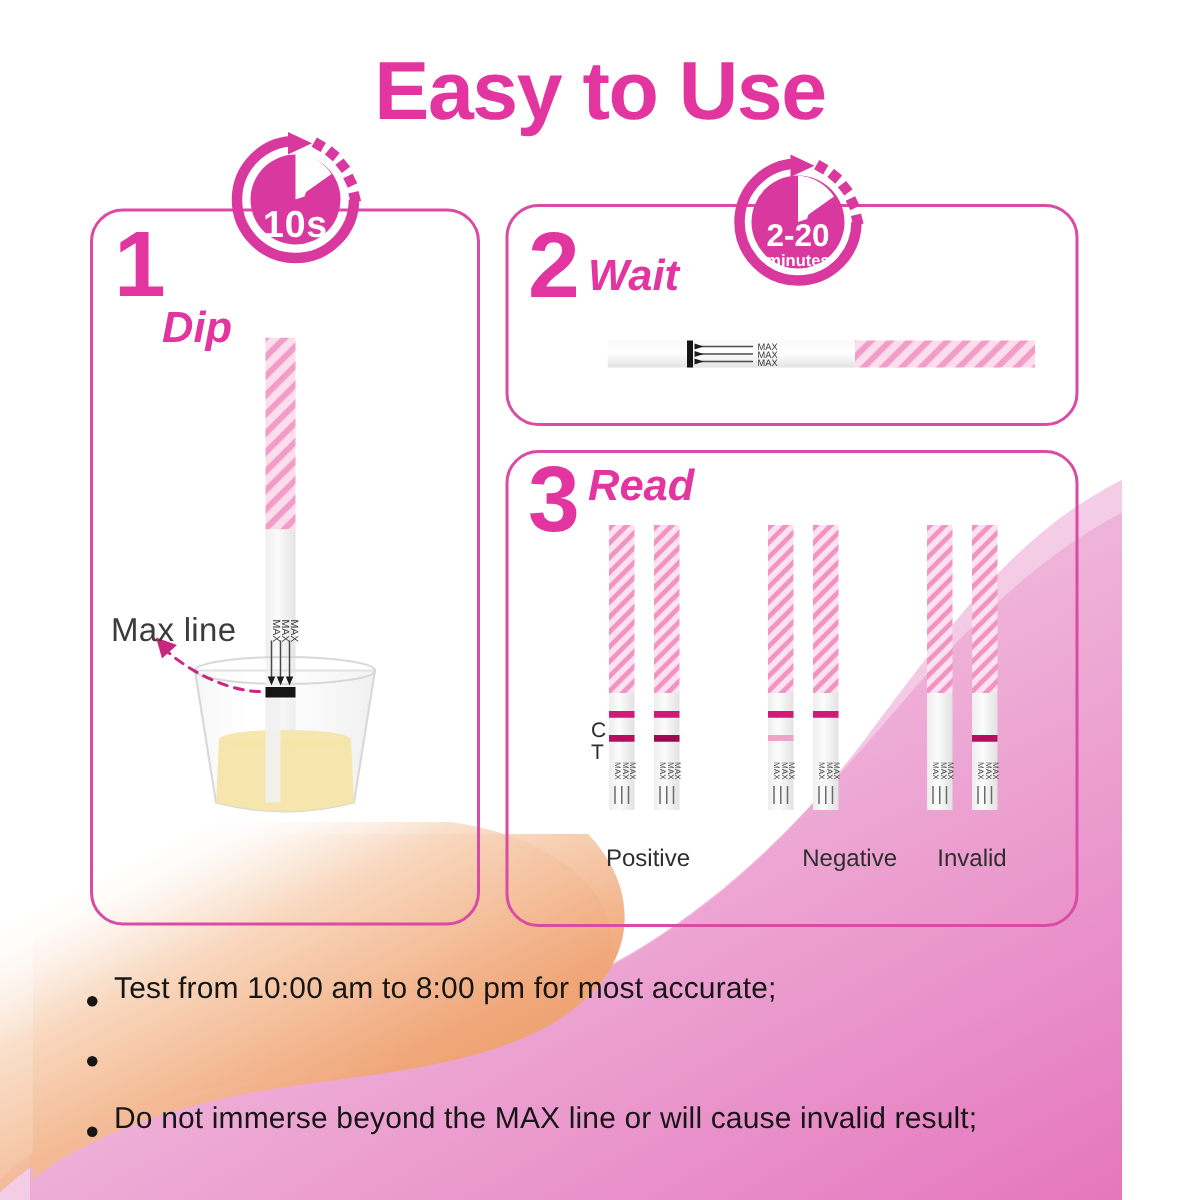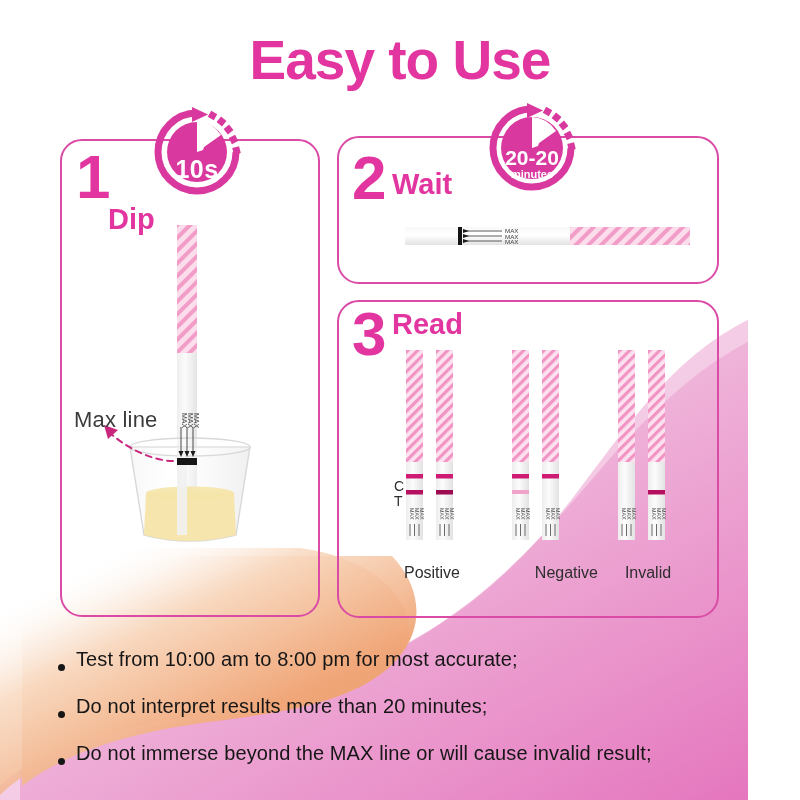--- a/index.html
+++ b/index.html
@@ -26,40 +26,40 @@
   }
   #panel-1{left:60px;top:139px;width:260px;height:478px;}
   #panel-2{left:337px;top:136px;width:382px;height:148px;}
   #panel-3{left:337px;top:300px;width:382px;height:318px;}
 
   
   .step-num{
     position:absolute;font-size:62px;font-weight:bold;color:#E2359F;line-height:1;
   }
   .step-word{
-    position:absolute;font-size:29px;font-weight:bold;color:#E2359F;line-height:1;
+    position:absolute;font-size:29px;font-weight:bold;color:#E2359F;line-height:1;font-style:italic;
   }
   #s1num{left:76px;top:146px;}
   #s1word{left:84px;top:205px;margin-left:24px;}
   #s2num{left:352px;top:147px;}
   #s2word{left:392px;top:170px;}
   #s3num{left:352px;top:303px;}
   #s3word{left:392px;top:310px;}
 
   
   .badge{position:absolute;}
   .badge .lbl1{
     position:absolute;left:0;width:100%;text-align:center;
     color:#fff;font-weight:bold;pointer-events:none;
   }
   .badge .lbl2{
     position:absolute;left:0;width:100%;text-align:center;
     color:#fff;font-weight:bold;pointer-events:none;
   }
-  #badge-10s{left:148px;top:103px;width:98px;height:98px;}
+  #badge-10s{left:148px;top:84px;width:98px;height:98px;}
   #badge-10s .lbl1{top:52px;font-size:25px;letter-spacing:.5px;}
   #badge-1020{left:482px;top:98px;width:100px;height:100px;}
   #badge-1020 .lbl1{top:48px;font-size:21px;letter-spacing:0px;}
   #badge-1020 .lbl2{top:70px;font-size:11px;}
 
   
   .strip{position:absolute;}
 
   .maxline-label{
     position:absolute;left:74px;top:407px;font-size:22px;color:#3b3b3b;
@@ -187,21 +187,21 @@
         <rect x="62" y="10" width="7" height="7" transform="rotate(30 65.5 13.5)"></rect>
         <rect x="71" y="16" width="7" height="7" transform="rotate(40 74.5 19.5)"></rect>
         <rect x="78" y="24" width="7" height="7" transform="rotate(52 81.5 27.5)"></rect>
         <rect x="83" y="34" width="7" height="7" transform="rotate(64 86.5 37.5)"></rect>
         <rect x="86" y="45" width="7" height="7" transform="rotate(76 89.5 48.5)"></rect>
       </g>
       <circle cx="50" cy="50" r="31" fill="#D9399E"></circle>
       <path d="M50,50 L50,19 A31,31 0 0 1 74,33 Z" fill="#ffffff"></path>
       <path d="M50,50 L63,26 L56,48 Z" fill="#ffffff"></path>
     </svg>
-    <div class="lbl1">20-20</div>
+    <div class="lbl1">2-20</div>
     <div class="lbl2">minutes</div>
   </div>
 
   <svg class="strip" style="left:60px;top:225px;width:260px;height:340px;" viewBox="0 0 260 340">
     <defs>
       <pattern id="hatch" width="9" height="9" patternUnits="userSpaceOnUse" patternTransform="rotate(45)">
         <rect width="9" height="9" fill="#FBDDEC"></rect>
         <rect width="4" height="9" fill="#F29CC8"></rect>
       </pattern>
       <linearGradient id="stripbody" x1="0" y1="0" x2="1" y2="0">
@@ -355,21 +355,20 @@
   <div class="result-cap" id="cap-neg">Negative</div>
   <div class="result-cap" id="cap-inv">Invalid</div>
 
   <div class="bullets">
     <div class="bullet">
       <span class="dot"></span>
       <span>Test from 10:00 am to 8:00 pm for most accurate;</span>
     </div>
     <div class="bullet">
       <span class="dot"></span>
-      <span>Do not interpret results more than 20 minutes;</span>
     </div>
     <div class="bullet">
       <span class="dot"></span>
       <span>Do not immerse beyond the MAX line or will cause invalid result;</span>
     </div>
   </div>
 
 </div>
 
 </body></html>

